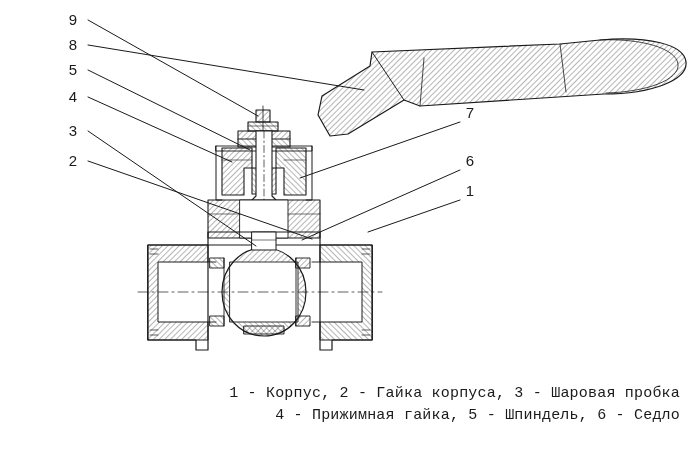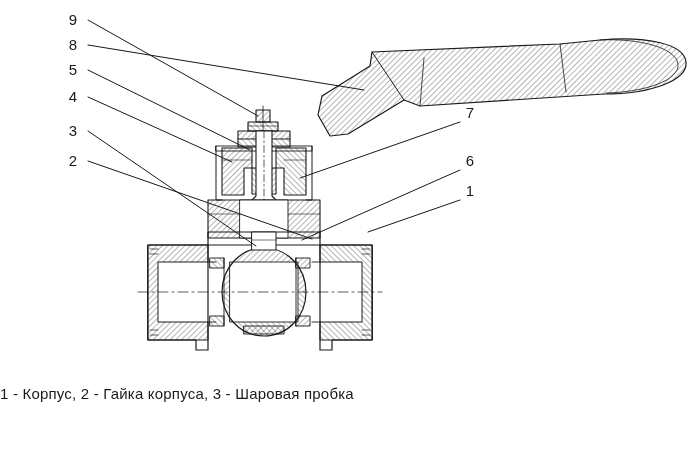--- a/index.html
+++ b/index.html
@@ -22,25 +22,26 @@
     left: 0;
     top: 0;
     width: 700px;
     height: 380px;
   }
   #caption {
     position: absolute;
     left: 0;
     top: 383px;
     width: 680px;
-    text-align: left;
+    text-align: right;
     color: #1a1a1a;
     font-size: 15px;
     line-height: 22px;
     letter-spacing: 0.2px;
+    font-family: Liberation Mono, monospace;
   }
   #caption .cap-line {
     display: block;
     white-space: pre;
   }
   .leader-num {
     font-family: "Liberation Sans", sans-serif;
     font-size: 15px;
     fill: #1a1a1a;
   }
@@ -191,15 +192,16 @@
       <text class="leader-num" x="73" y="136" text-anchor="middle">3</text>
       <text class="leader-num" x="73" y="166" text-anchor="middle">2</text>
       <text class="leader-num" x="470" y="118" text-anchor="middle">7</text>
       <text class="leader-num" x="470" y="166" text-anchor="middle">6</text>
       <text class="leader-num" x="470" y="196" text-anchor="middle">1</text>
     </g>
   </svg>
 
   <div id="caption">
     <span class="cap-line">1 - Корпус, 2 - Гайка корпуса, 3 - Шаровая пробка</span>
+    <span class="cap-line">4 - Прижимная гайка, 5 - Шпиндель, 6 - Седло</span>
   </div>
 
 </div>
 
 </body></html>

